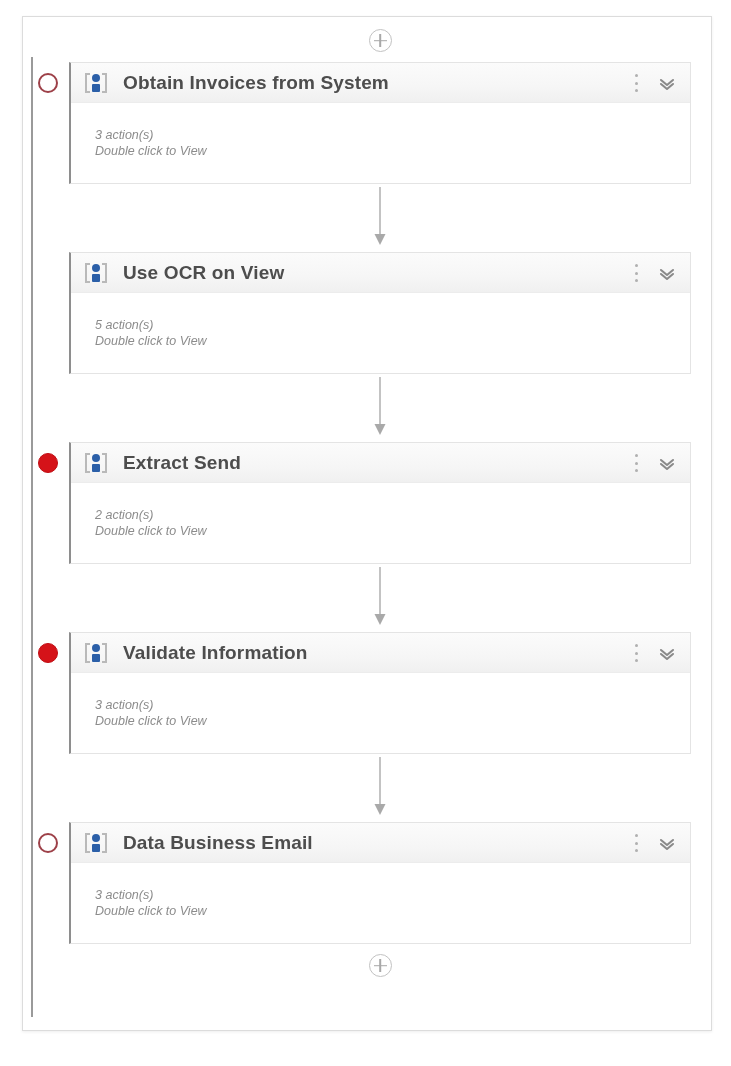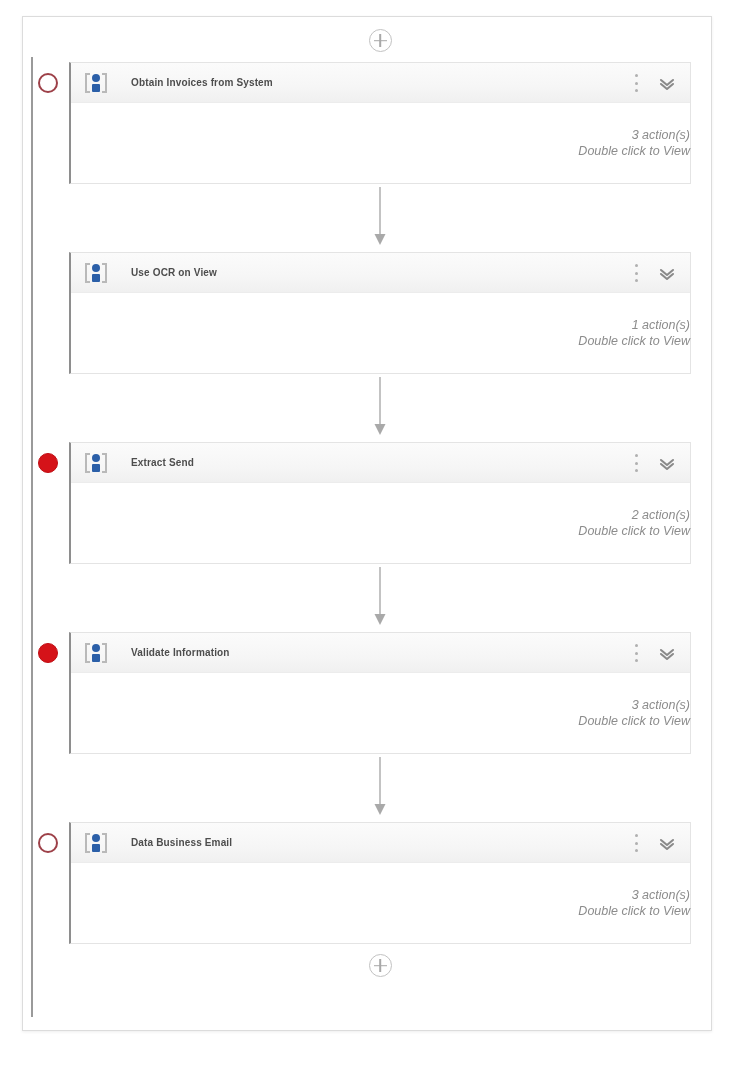--- a/index.html
+++ b/index.html
@@ -159,42 +159,42 @@
     height: 40px;
     background: linear-gradient(to bottom, #fbfbfb 0%, #f6f6f6 60%, #f0f0f0 100%);
     border-bottom: 1px solid #ececec;
     display: flex;
     align-items: center;
     padding-left: 14px;
     box-sizing: border-box;
   }
 
   .card-title {
-    font-size: 10px;
+    font-size: 19px;
     font-weight: bold;
     color: #4d4d4d;
-    margin-left: 24px;
+    margin-left: 16px;
     letter-spacing: 0.15px;
   }
 
   .card-actions {
     position: absolute;
     right: 14px;
     top: 0;
     height: 40px;
     display: flex;
     align-items: center;
     gap: 20px;
   }
 
   .card-body {
     height: 80px;
     display: flex;
     flex-direction: column;
-    align-items: flex-end;
+    align-items: flex-start;
     justify-content: center;
     gap: 2px;
     padding-left: 24px;
   }
   .card-body .line {
     font-size: 12.5px;
     font-style: italic;
     color: #8c8c8c;
   }
 
@@ -290,21 +290,21 @@
             </span>
           <span class="chev-icon">
             <svg width="18" height="16" viewBox="0 0 18 16">
               <path d="M3 5 L9 10 L15 5" fill="none" stroke="#8a8a8a" stroke-width="2.1" stroke-linecap="round" stroke-linejoin="round"></path>
               <path d="M3 9 L9 14 L15 9" fill="none" stroke="#8a8a8a" stroke-width="2.1" stroke-linecap="round" stroke-linejoin="round"></path>
             </svg>
           </span>
         </div>
       </div>
       <div class="card-body">
-        <span class="line">1 action(s)</span>
+        <span class="line">5 action(s)</span>
         <span class="line">Double click to View</span>
       </div>
     </div>
 
     <div class="connector">
       <svg width="14" height="62" viewBox="0 0 14 62">
         <line x1="7" y1="0" x2="7" y2="48" stroke="#b4b4b4" stroke-width="1.6"></line>
         <path d="M1.5 47 L12.5 47 L7 58 Z" fill="#a9a9a9"></path>
       </svg>
     </div>

